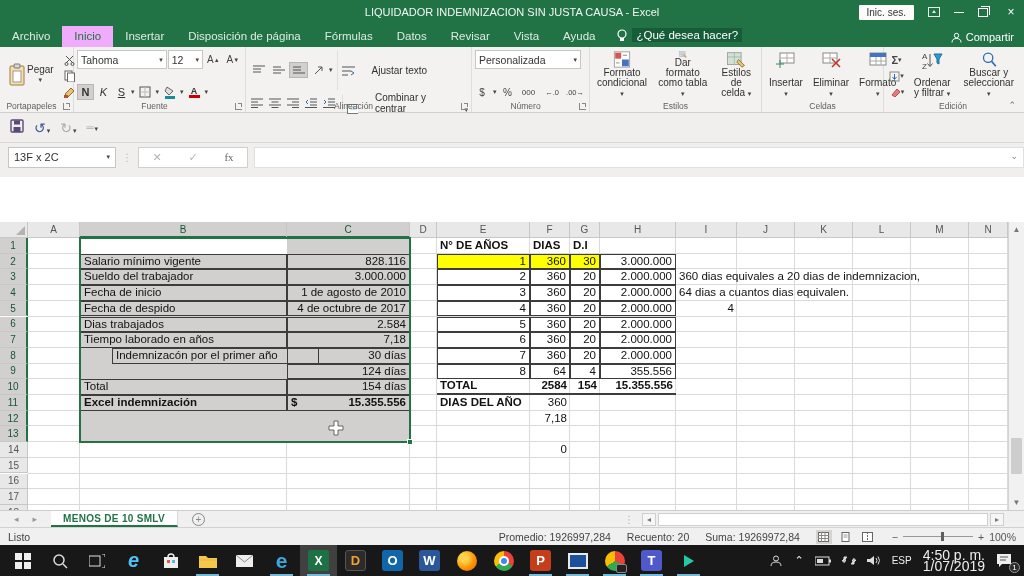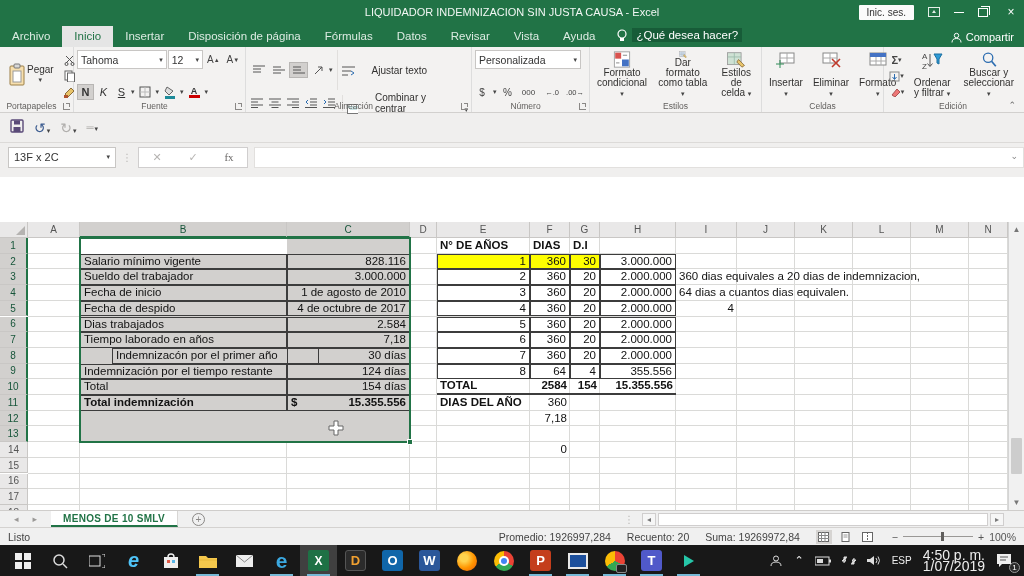--- a/index.html
+++ b/index.html
@@ -14,21 +14,21 @@
   .winbtn { color:#fff; font-size:12px; width:18px; text-align:center; }
   .ribopt { width:12px; height:10px; border:1px solid #e6efe9; position:relative; }
   .ribopt:after { content:""; position:absolute; left:3px; top:2px; border-left:2px solid transparent; border-right:2px solid transparent; border-bottom:3px solid #e6efe9; }
   .restore { width:10px; height:9px; border:1px solid #fff; position:relative; }
   .restore:after { content:""; position:absolute; left:2px; top:-3px; width:8px; height:8px; border:1px solid #fff; border-bottom:none; border-left:none; }
   .minim { width:10px; height:1px; background:#fff; }
 
   
   .tabsrow { height:23px; background:#217346; display:flex; align-items:flex-end; color:#dcebe2; font-size:11.5px; position:relative; }
   .rtab { padding:4px 12px 5px; cursor:default; }
-  .rtab.active { background:#e5e5e5; color:#217346; }
+  .rtab.active { background:#f0abfc; color:#217346; }
   .tellme { display:flex; align-items:center; gap:5px; padding:4px 10px 5px; color:#fff; }
   .tellme .q { background:#175c38; padding:1px 4px; }
   .share { position:absolute; right:10px; bottom:4px; display:flex; gap:4px; align-items:center; color:#fff; font-size:11px; }
 
   
   .ribbon { height:66px; background:#f3f2f1; border-bottom:1px solid #d2d0ce; display:flex; position:relative; }
   .rgroup { position:relative; border-right:1px solid #ddd; padding:3px 3px 13px 3px; flex:none; }
   .glabel { position:absolute; bottom:1px; left:0; right:10px; text-align:center; font-size:8.5px; color:#605e5c; }
   .launch { position:absolute; bottom:2px; right:3px; width:7px; height:7px; border-left:1px solid #8a8886; border-bottom:1px solid #8a8886; }
   .launch:after { content:""; position:absolute; left:2px; bottom:2px; width:3px; height:3px; border-right:1px solid #8a8886; border-top:1px solid #8a8886; }
@@ -532,25 +532,24 @@
         <div class="cell box" style="left: 80px; top: 63.1px; width: 207px; height: 15.7px;">Fecha de inicio</div>
         <div class="cell r box" style="left: 287px; top: 63.1px; width: 123px; height: 15.7px;">1 de agosto de 2010</div>
         <div class="cell box" style="left: 80px; top: 78.8px; width: 207px; height: 15.7px;">Fecha de despido</div>
         <div class="cell r box" style="left: 287px; top: 78.8px; width: 123px; height: 15.7px;">4 de octubre de 2017</div>
         <div class="cell box" style="left: 80px; top: 94.5px; width: 207px; height: 15.7px;">Dias trabajados</div>
         <div class="cell r box" style="left: 287px; top: 94.5px; width: 123px; height: 15.7px;">2.584</div>
         <div class="cell box" style="left: 80px; top: 110.2px; width: 207px; height: 15.7px;">Tiempo laborado en años</div>
         <div class="cell r box" style="left: 287px; top: 110.2px; width: 123px; height: 15.7px;">7,18</div>
         <div class="cell box" style="left: 80px; top: 125.9px; width: 207px; height: 15.7px; margin-left: 32px;">Indemnizacón por el primer año</div>
         <div class="cell r box" style="left: 287px; top: 125.9px; width: 123px; height: 15.7px;">30 días</div>
-        <div class="cell box" style="left: 80px; top: 141.6px; width: 207px; height: 15.7px;">Indemnización por el tiempo restante</div>
         <div class="cell r box" style="left: 287px; top: 141.6px; width: 123px; height: 15.7px;">124 días</div>
         <div class="cell box" style="left: 80px; top: 157.3px; width: 207px; height: 15.7px;">Total</div>
         <div class="cell r box" style="left: 287px; top: 157.3px; width: 123px; height: 15.7px;">154 días</div>
-        <div class="cell b box" style="left: 80px; top: 173px; width: 207px; height: 15.7px;">Total indemnización</div>
+        <div class="cell b box" style="left: 80px; top: 173px; width: 207px; height: 15.7px;">Excel indemnización</div>
         <div class="cell b box acct" style="left: 287px; top: 173px; width: 123px; height: 15.7px;">
           <span>$</span>
           <span>15.355.556</span>
         </div>
         <div class="cell b" style="left: 437px; top: 16px; width: 93px; height: 15.7px;">N° DE AÑOS</div>
         <div class="cell b" style="left: 530px; top: 16px; width: 40px; height: 15.7px;">DIAS</div>
         <div class="cell b" style="left: 570px; top: 16px; width: 30px; height: 15.7px;">D.I</div>
         <div class="cell r box" style="left: 437px; top: 31.7px; width: 93px; height: 15.7px; background: rgb(255, 255, 0);">1</div>
         <div class="cell r box" style="left: 530px; top: 31.7px; width: 40px; height: 15.7px; background: rgb(255, 255, 0);">360</div>
         <div class="cell r box" style="left: 570px; top: 31.7px; width: 30px; height: 15.7px; background: rgb(255, 255, 0);">30</div>

